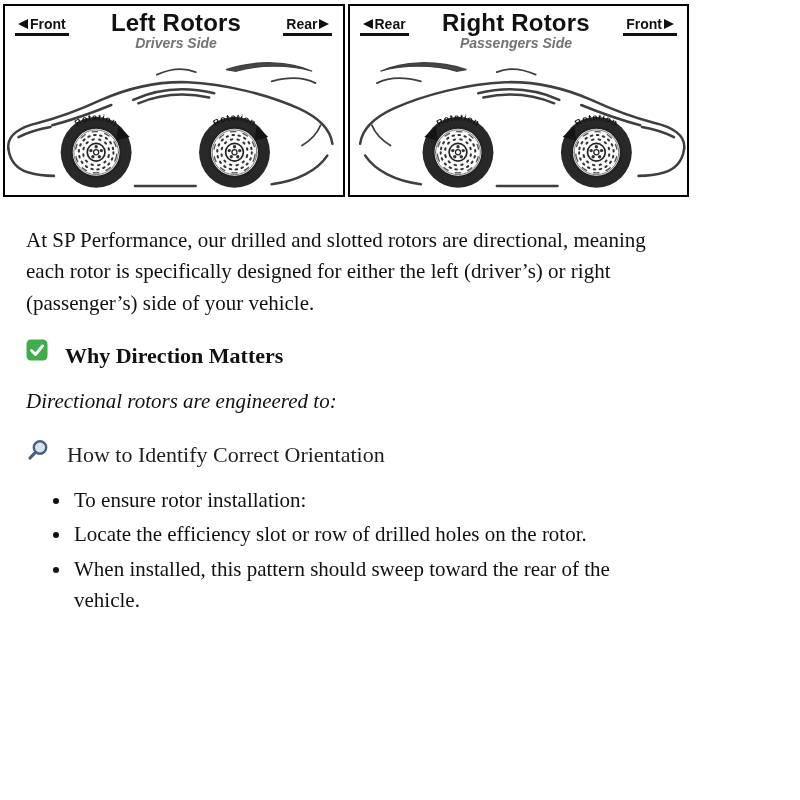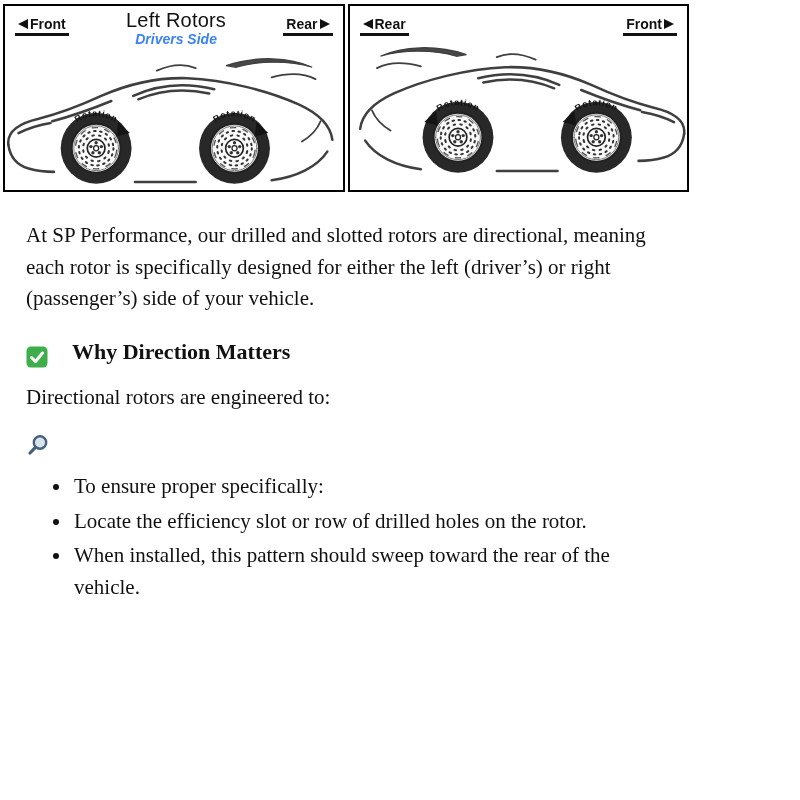--- a/index.html
+++ b/index.html
@@ -10,35 +10,35 @@
   .diagram { display:flex; padding:4px 3px 0 3px; gap:3px; }
   .panel { flex:1; border:2px solid #000; background:#fff; box-sizing:border-box; }
   .panel-head { display:flex; justify-content:space-between; align-items:flex-start;
                 padding:7px 10px 0 10px; font-family:"Liberation Sans", sans-serif; }
   .dir { display:flex; align-items:center; gap:2px; font-weight:bold; font-size:14px;
          border-bottom:3px solid #111; padding:0 3px 1px 3px; margin-top:3px; color:#111; }
   .tri { width:0; height:0; border-top:5px solid transparent; border-bottom:5px solid transparent; }
   .tri-left  { border-right:10px solid #111; }
   .tri-right { border-left:10px solid #111; }
   .panel-titles { text-align:center; margin-top:-3px; }
-  .panel-title { font-size:20px; font-weight:normal; letter-spacing:.2px; line-height:1.05; }
-  .panel-sub { font-size:14px; font-style:italic; font-weight:bold; color:#3b82f6; }
+  .panel-title { font-size:24px; font-weight:bold; letter-spacing:.2px; line-height:1.05; }
+  .panel-sub { font-size:14px; font-style:italic; font-weight:bold; color:#737373; }
   svg.car { display:block; width:100%; height:auto; }
   .rot-text { font-family:"Liberation Sans", sans-serif; font-size:10.5px; font-weight:bold;
               letter-spacing:.8px; fill:#141414; }
 
   
   .article { padding:14px 26px 8px 26px; font-size:21px; line-height:1.5; }
   .intro { margin:14px 0 20px 0; }
-  .hrow { display:flex; align-items:flex-end; gap:24px; margin:20px 0 14px 0; }
+  .hrow { display:flex; align-items:flex-start; gap:17px; margin:20px 0 14px 0; }
   .h1 { font-weight:bold; font-size:22px; }
   .h2 { font-size:22px; color:#1e1e1e; }
   ul.blist { margin:8px 0 16px 0; padding-left:46px; }
   ul.blist li { margin:3px 0; padding-left:2px; }
-  .lead { margin:0 0 6px 0; }
+  .lead { margin:0 0 6px 0;font-style:italic; }
   .icon-box { flex:0 0 auto; display:flex; align-items:center; }
 </style>
 </head>
 <body>
 
 <svg width="0" height="0" style="position:absolute" aria-hidden="true">
   <defs>
     <g id="wheelUnit">
       <circle r="42" fill="#282828"></circle>
       <circle r="29" fill="#fafafa" stroke="#222" stroke-width="2.5"></circle>
@@ -104,20 +104,24 @@
         <path d="M298,89 L312,102 L296,106 Z" fill="#141414"></path>
       </svg>
     </div>
 
     <div class="panel">
       <div class="panel-head">
         <span class="dir">
           <span class="tri tri-left"></span>
           <span>Rear</span>
         </span>
+        <span class="panel-titles">
+          <div class="panel-title">Right Rotors</div>
+          <div class="panel-sub">Passengers Side</div>
+        </span>
         <span class="dir">
           <span>Front</span>
           <span class="tri tri-right"></span>
         </span>
       </div>
       <svg class="car" viewBox="0 0 400 170">
         <g transform="translate(400,0) scale(-1,1)">
             <use href="#carArt"></use>
           </g>
         <path id="arcR1" d="M90,120 A38,38 0 0 1 166,120" fill="none"></path>
@@ -147,22 +151,23 @@
     <p class="lead">Directional rotors are engineered to:</p>
 
 
     <div class="hrow">
       <span class="icon-box">
         <svg width="24" height="24" viewBox="0 0 24 24">
           <circle cx="14" cy="9.5" r="6.2" fill="#d7e4f0" stroke="#47617c" stroke-width="2.4"></circle>
           <line x1="9.4" y1="14.4" x2="4" y2="20" stroke="#47617c" stroke-width="3.2" stroke-linecap="round"></line>
         </svg>
       </span>
+      <span class="h2">How to Identify Correct Orientation</span>
     </div>
 
     <ul class="blist">
-      <li>To ensure proper specifically:</li>
+      <li>To ensure rotor installation:</li>
       <li>Locate the efficiency slot or row of drilled holes on the rotor.</li>
       <li>When installed, this pattern should sweep toward the rear of the vehicle.</li>
     </ul>
 
   </div>
 </div>
 
 </body></html>

